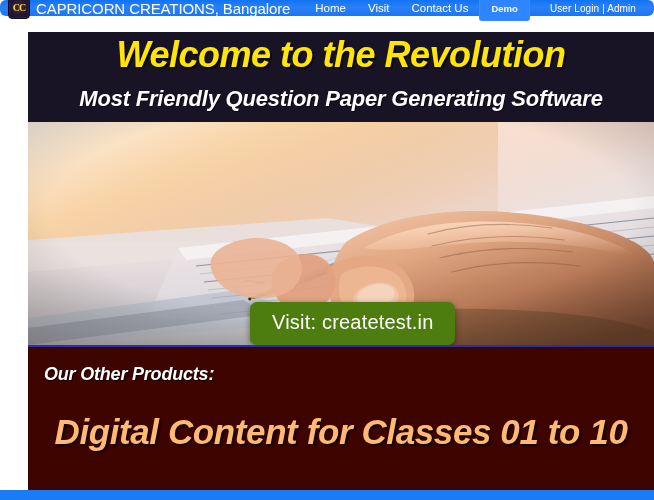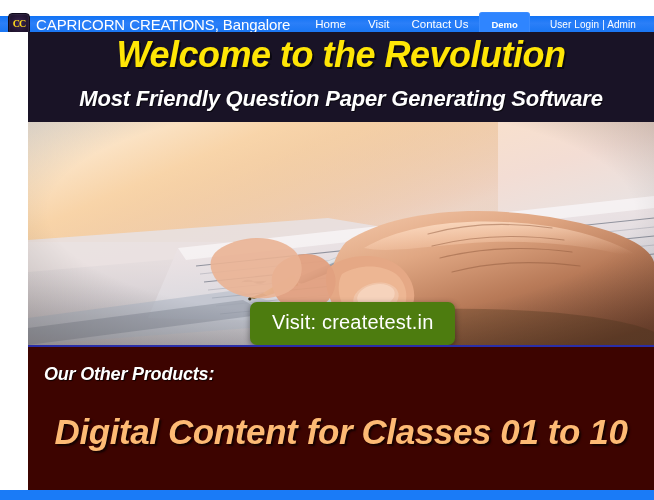--- a/index.html
+++ b/index.html
@@ -18,28 +18,29 @@
   #page {
     position: relative;
     width: 654px;
     height: 500px;
     background: #ffffff;
   }
 
   
   .navbar {
     position: absolute;
-    left: 0; top: 16px;
+    left: 0; top: 0;
     width: 654px;
     height: 16px;
     background: linear-gradient(180deg, #1173f5 0%, #2b7ff8 45%, #1a76f3 100%);
     display: flex;
     align-items: center;
     box-sizing: border-box;
     padding: 0 8px 0 4px;
+    border-radius: 6px;
   }
   .brand-block {
     display: flex;
     align-items: center;
     flex: 0 0 auto;
   }
   .logo-badge {
     width: 20px;
     height: 20px;
     border-radius: 4px;

